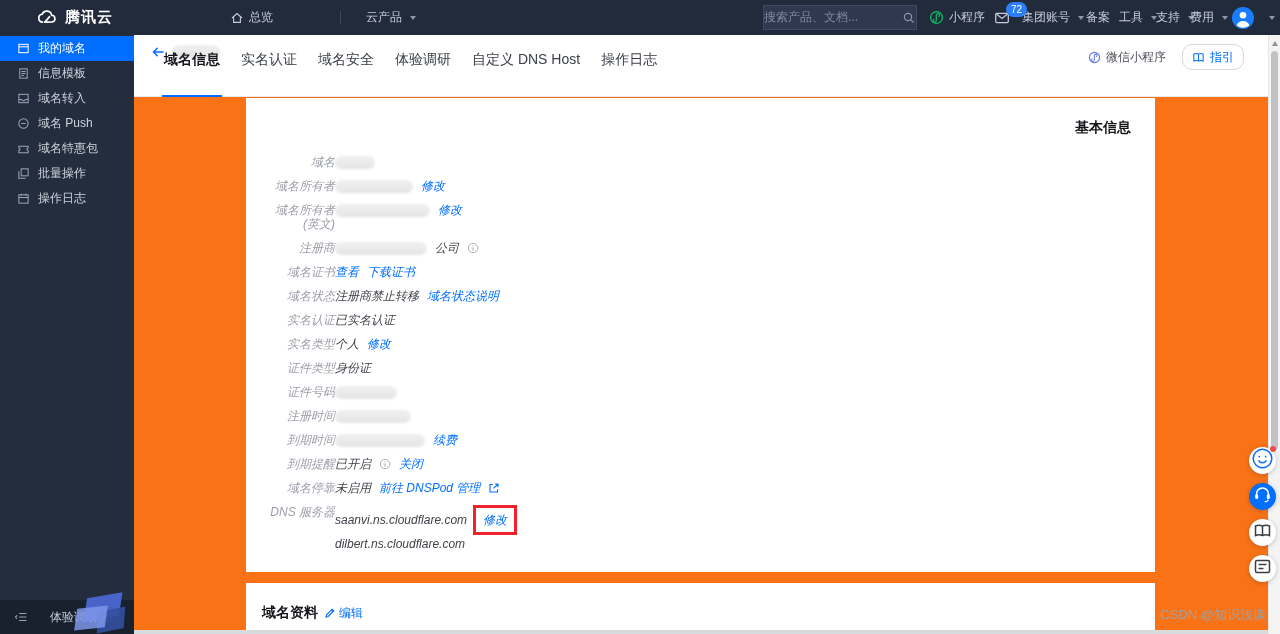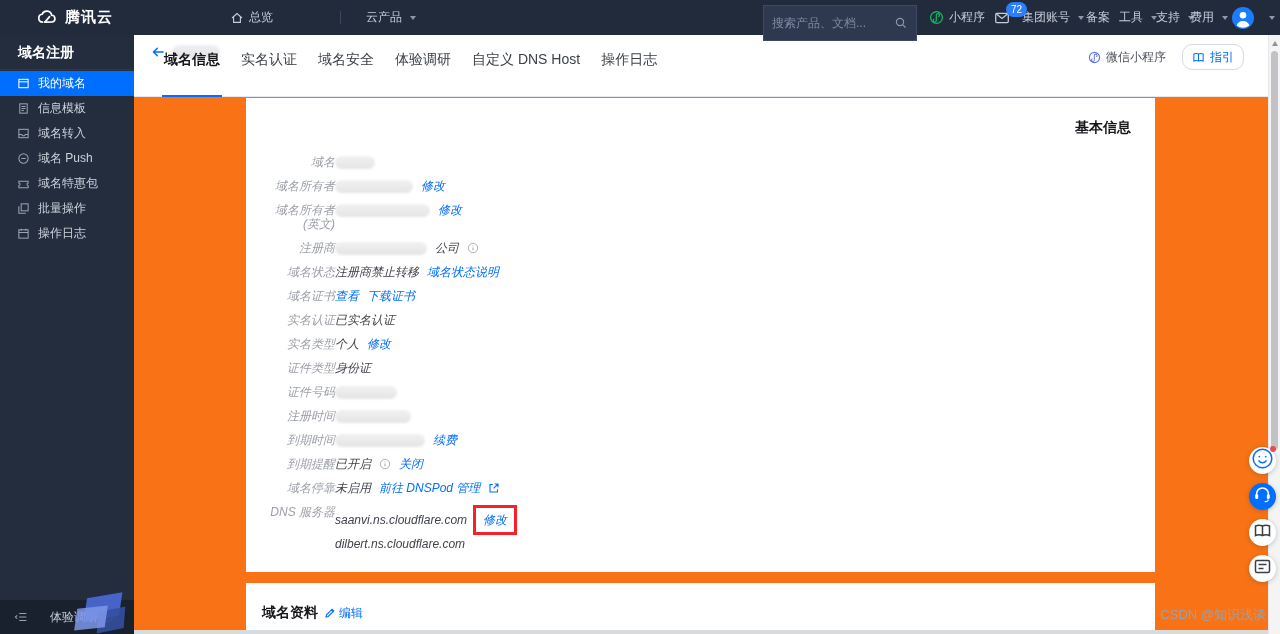--- a/index.html
+++ b/index.html
@@ -11,21 +11,21 @@
   .tb{position:absolute;top:0;height:35px;display:flex;align-items:center;gap:5px;white-space:nowrap;cursor:default;}
   .tb .ic{display:inline-flex;width:14px;height:14px;}
   .tb .ic svg{width:100%;height:100%;}
   .tb-logo{left:36px;gap:7px;}
   .tb-logo .ic{width:22px;height:22px;}
   .logo-text{color:#fff;font-size:15px;font-weight:bold;letter-spacing:1px;}
   .tb-overview{left:230px;}
   .tb-divider{position:absolute;left:340px;top:11px;width:1px;height:13px;background:#3c475e;}
   .tb-products{left:366px;align-items:center;}
   .caret{width:0;height:0;border-left:3.5px solid transparent;border-right:3.5px solid transparent;border-top:4px solid #8d97ab;display:inline-block;margin-left:3px;}
-  .tb-search{left:763px;width:154px;height:36px;top:5px;background:#2e3950;border:1px solid #3c4967;display:flex;align-items:center;justify-content:space-between;padding:0 8px;box-sizing:border-box;color:#7f89a3;}
+  .tb-search{left:763px;width:154px;height:25px;top:5px;background:#2e3950;border:1px solid #3c4967;display:flex;align-items:center;justify-content:space-between;padding:0 0;box-sizing:border-box;color:#7f89a3;}
   .tb-search .ic{color:#8c96ad;}
   .tb-mini{left:929px;}
   .tb-mini .ic{width:15px;height:15px;}
   .tb-mail{left:994px;}
   .tb-mail .ic{width:16px;height:16px;}
   .badge{position:absolute;left:1006px;top:2px;min-width:13px;height:15px;padding:0 4px;background:#2b7ffb;color:#fff;border-radius:8px;font-size:10px;line-height:15px;text-align:center;z-index:61;}
   .tb-group{left:1022px;}
   .tb-beian{left:1086px;}
   .tb-tools{left:1119px;justify-content:center;}
   .tb-support{left:1156px;}
@@ -185,21 +185,20 @@
             <circle cx="11" cy="11" r="11" fill="#1a7dff"></circle>
             <circle cx="11" cy="8.2" r="3.3" fill="#fff"></circle>
             <path d="M4.6 18.4a6.8 6.8 0 0112.8 0 11 11 0 01-12.8 0z" fill="#fff"></path>
           </svg>
         </span>
       <span class="caret"></span>
     </div>
   </header>
 
   <aside class="sidebar">
-    <div class="side-title">域名注册</div>
     <nav class="side-menu" id="side-menu">
         <div class="side-item active">
           <span class="side-ic">
             <svg viewBox="0 0 14 14" fill="none" stroke="currentColor" stroke-width="1.1">
               <rect x="2" y="2.5" width="10" height="9"></rect>
               <path d="M2 5.2h10"></path>
             </svg>
           </span>
           <span class="side-label">我的域名</span>
         </div>
@@ -354,34 +353,34 @@
                   <span class="seg-ic">
                     <svg viewBox="0 0 12 12" fill="none" stroke="#adb2b8">
                       <circle cx="6" cy="6" r="4.7"></circle>
                       <path d="M6 5.4v3M6 3.2v1.1" stroke-width="1.1"></path>
                     </svg>
                   </span>
                 </div>
               </div>
             </div>
             <div class="row">
+              <div class="row-label">域名证书</div>
+              <div class="row-value">
+                <div class="row-line">
+                  <a class="seg-link">查看</a>
+                  <a class="seg-link">下载证书</a>
+                </div>
+              </div>
+            </div>
+            <div class="row">
               <div class="row-label">域名状态</div>
               <div class="row-value">
                 <div class="row-line">
                   <span class="seg-text">注册商禁止转移</span>
                   <a class="seg-link">域名状态说明</a>
-                </div>
-              </div>
-            </div>
-            <div class="row">
-              <div class="row-label">域名证书</div>
-              <div class="row-value">
-                <div class="row-line">
-                  <a class="seg-link">查看</a>
-                  <a class="seg-link">下载证书</a>
                 </div>
               </div>
             </div>
             <div class="row">
               <div class="row-label">实名认证</div>
               <div class="row-value">
                 <div class="row-line">
                   <span class="seg-text">已实名认证</span>
                 </div>
               </div>

